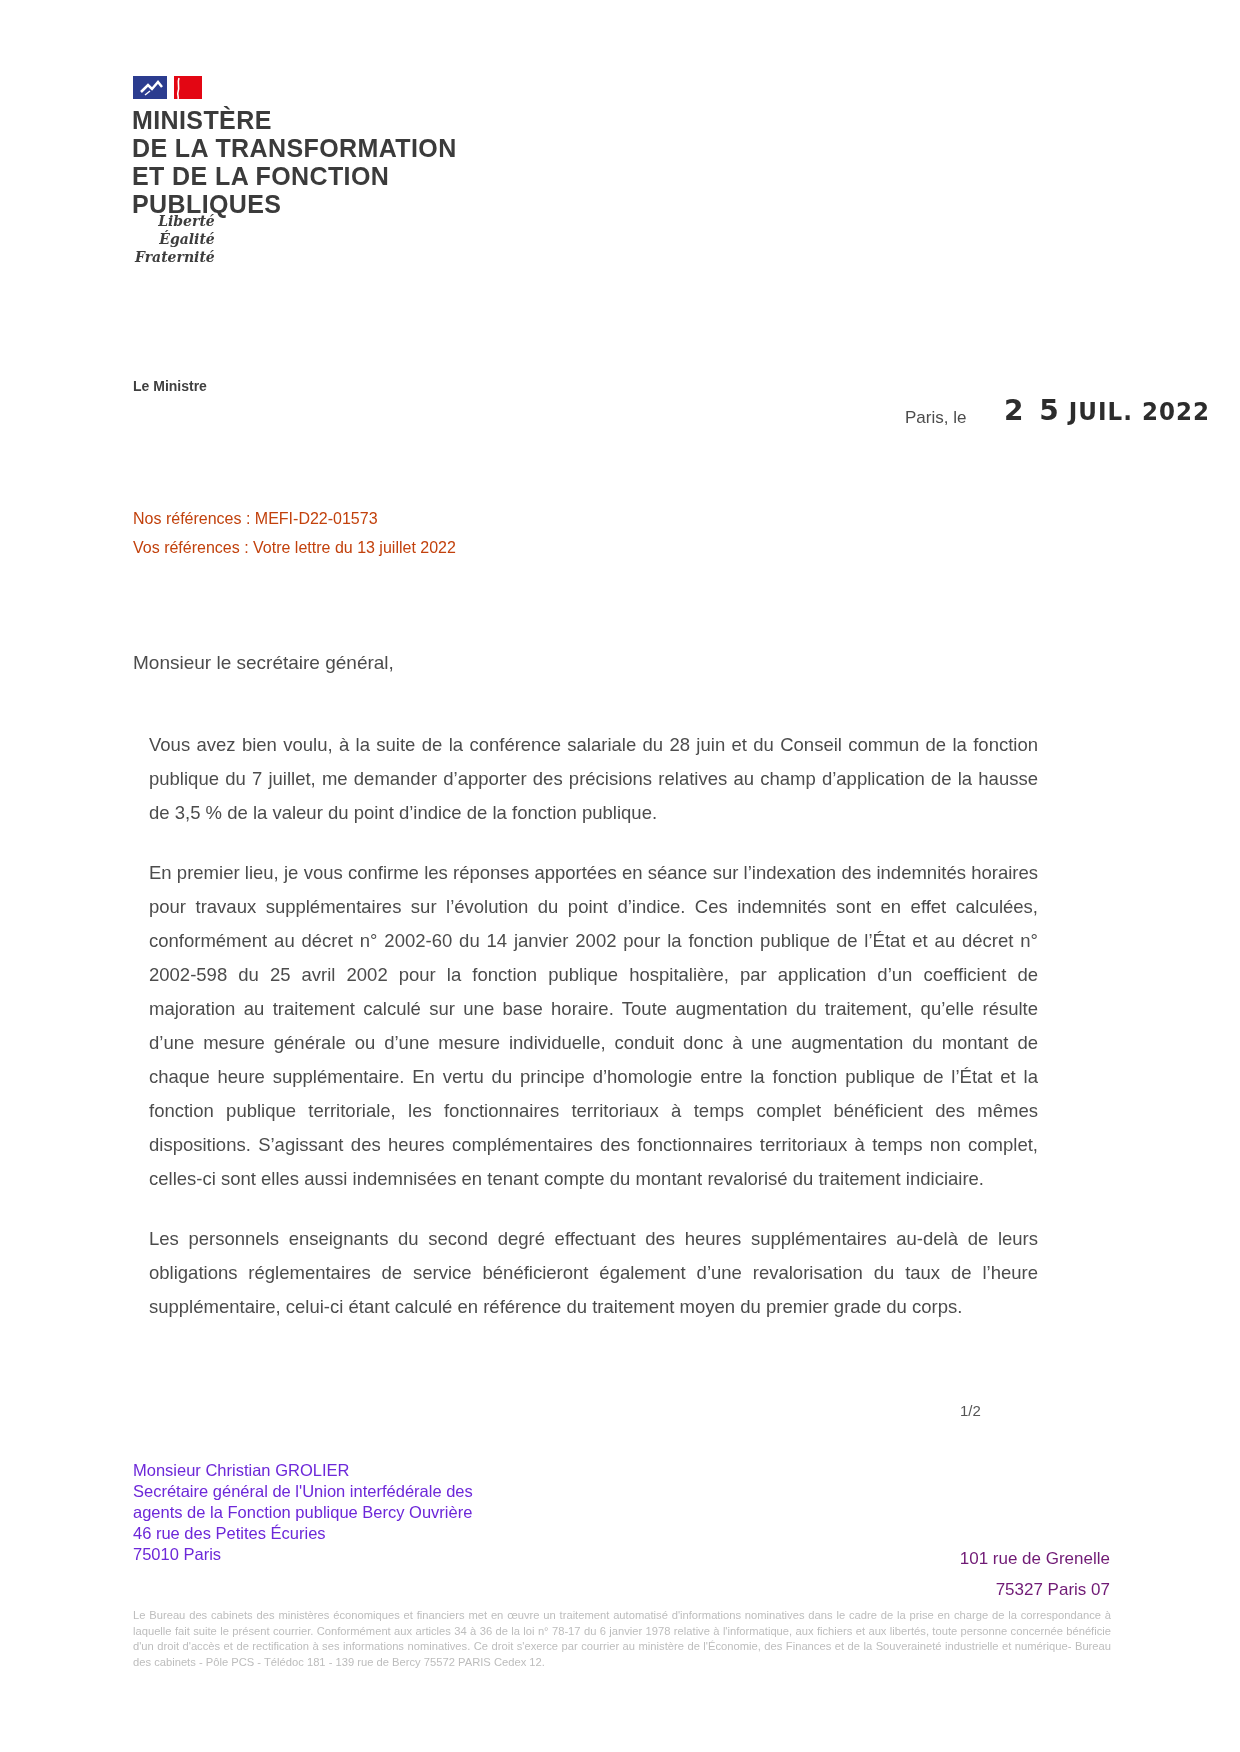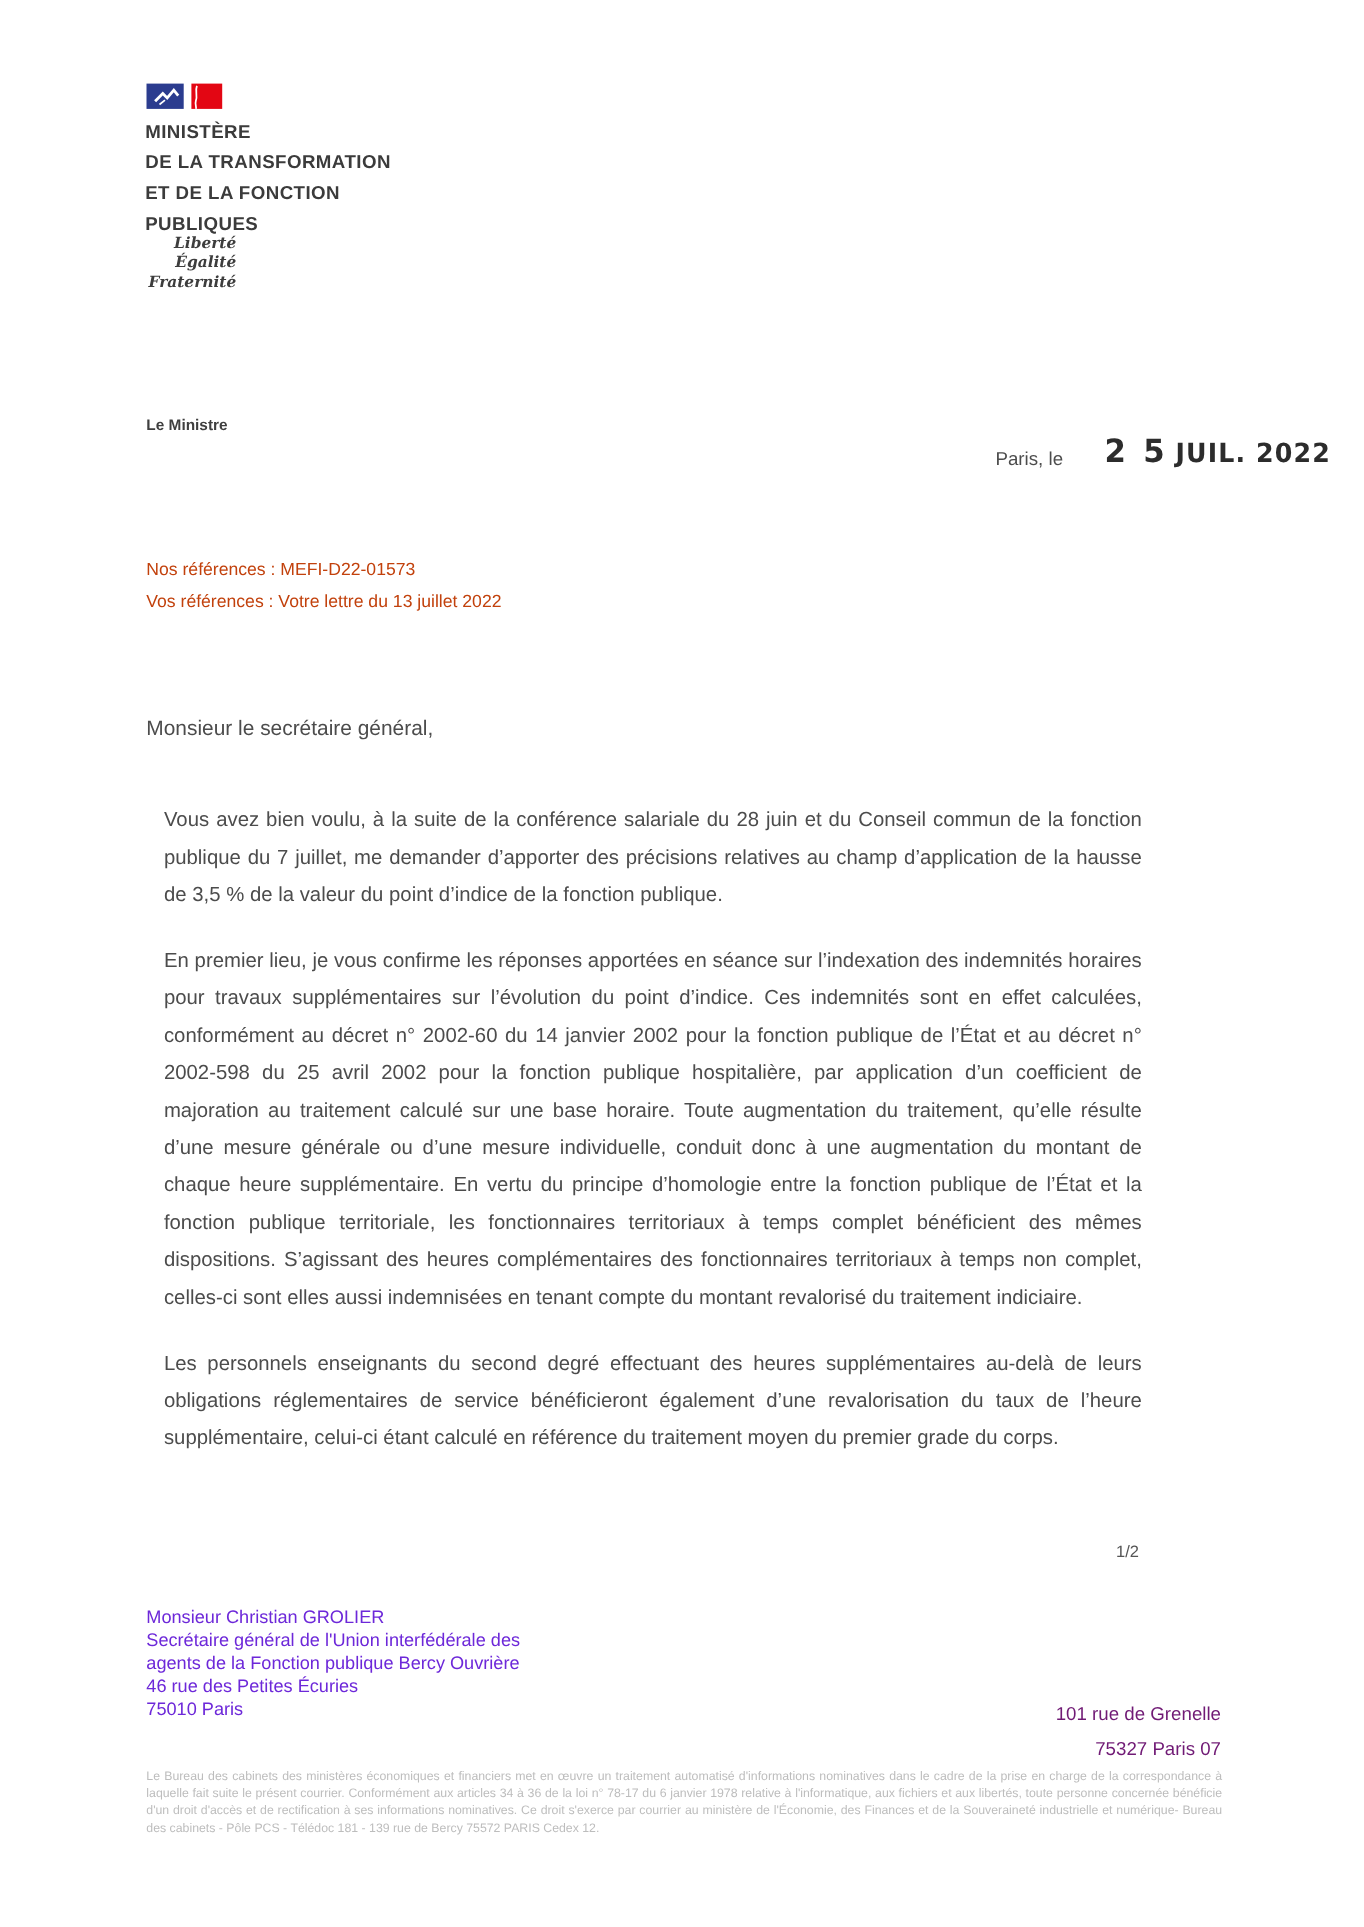--- a/index.html
+++ b/index.html
@@ -9,21 +9,21 @@
     margin:0 auto;
     background:#ffffff;
     font-family:"Liberation Sans", sans-serif;
     color:#4c4c4c;
     overflow:hidden;
   }
   
   .logo{position:absolute;left:133px;top:74px;width:80px;height:28px;}
   .wordmark{
     position:absolute;left:132px;top:106px;
-    font-weight:bold;font-size:17px;line-height:28px;
+    font-weight:bold;font-size:25px;line-height:28px;
     letter-spacing:0.4px;color:#3b3b3b;
   }
   .motto{
     position:absolute;left:135px;top:212px;
     font-family:"DejaVu Serif", serif;font-style:italic;font-weight:600;
     font-size:14px;line-height:18px;color:#3d3d3d;text-align:right;
   }
   
   .minister{
     position:absolute;left:133px;top:378px;
@@ -51,21 +51,21 @@
   }
   .salutation{margin:0 0 54px 0;font-size:19px;}
   .para{
     margin:0 0 26px 16px;
     line-height:34px;
     text-align:justify;
   }
   
   .page-number{
     position:absolute;left:960px;top:1402px;width:130px;
-    text-align:center;font-size:15px;color:#555;
+    text-align:left;font-size:15px;color:#555;
   }
   .recipient{
     position:absolute;left:133px;top:1460px;
     font-size:16.5px;line-height:21px;color:#6d28d9;
   }
   .sender-address{
     position:absolute;left:700px;top:1543px;width:410px;
     text-align:right;font-size:17px;line-height:31px;color:#701a75;
   }
   .legal{

